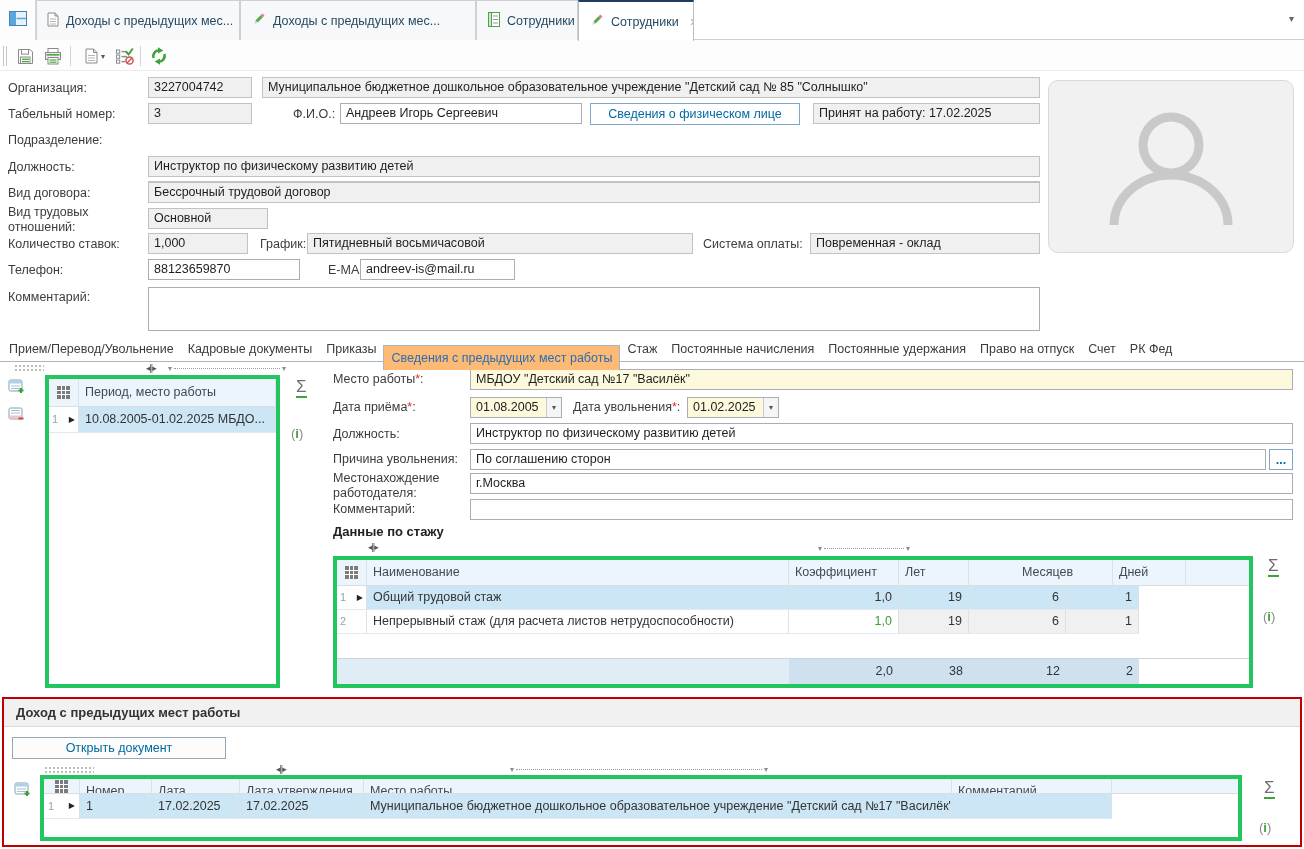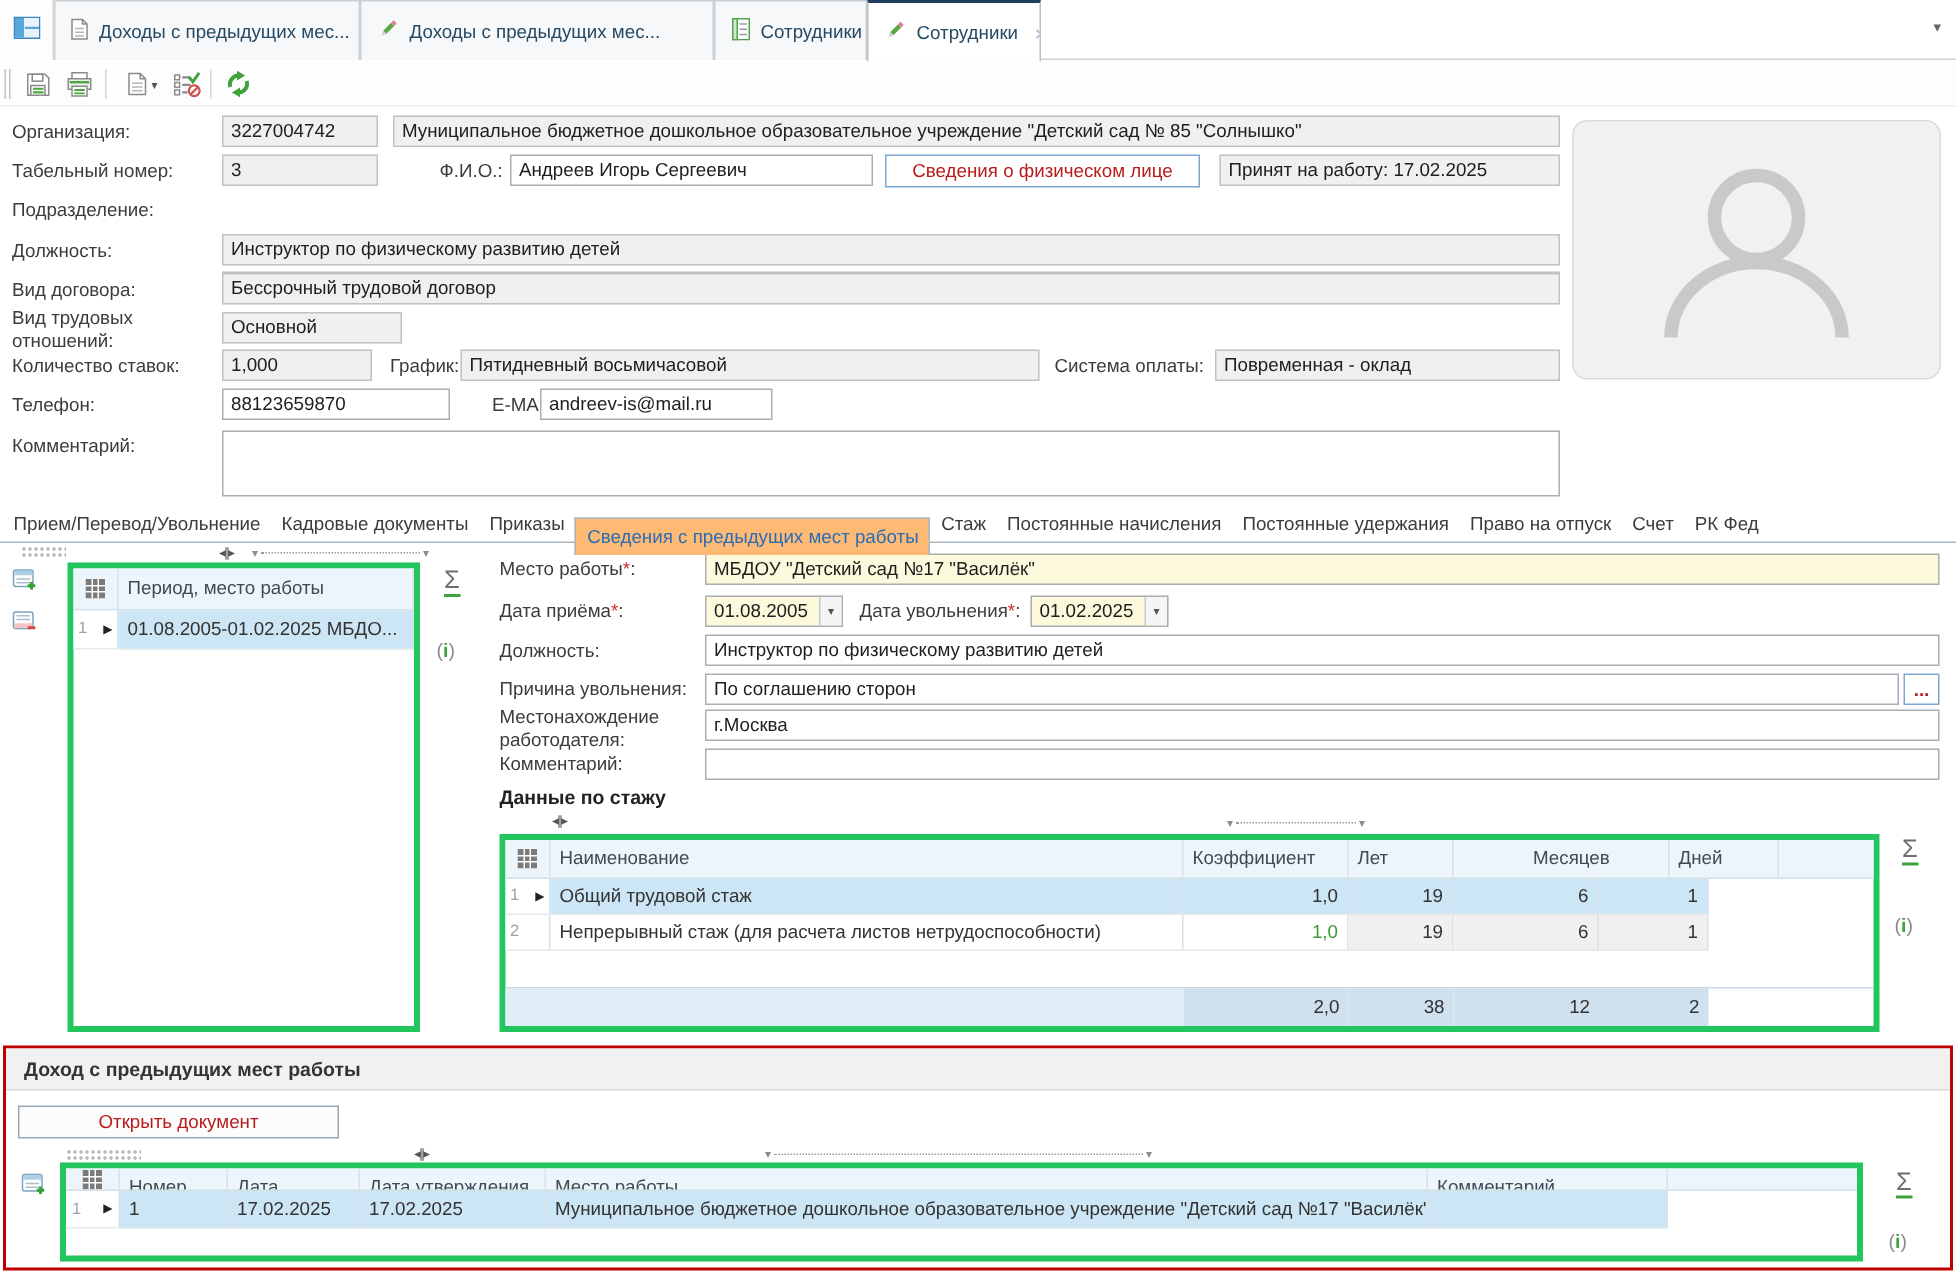--- a/index.html
+++ b/index.html
@@ -30,21 +30,21 @@
   .tgrip { position:absolute; left:3px; top:5px; width:4px; height:20px;
            border-left:1px solid #c4c4c4; border-right:1px solid #c4c4c4; }
 
   
   .lbl { position:absolute; color:#3c3c3c; line-height:15px; }
   .fld { position:absolute; height:21px; line-height:19px; border:1px solid #abadb3; background:#fff;
          padding:0 5px; white-space:nowrap; overflow:hidden; color:#1e1e1e; }
   .fld.ro { background:#f0f0f0; border-color:#c2c2c2; }
   .fld.req { background:#fdf9dc; }
   .btn { position:absolute; display:flex; align-items:center; justify-content:center;
-         border:1px solid #7da7cf; background:#fff; color:#b91c1c; }
+         border:1px solid #7da7cf; background:#fff; color:#0369a1; }
   .combo { padding-right:18px; }
   .combo .arrow { position:absolute; right:0; top:0; width:15px; height:19px;
                   border-left:1px solid #c8c8c8; background:#f5f5f5; color:#555; font-size:8px;
                   display:flex; align-items:center; justify-content:center; }
   .star { color:#d03030; }
   .photo { position:absolute; left:1048px; top:80px; width:246px; height:173px; background:#f1f1f1;
            border:1px solid #d9d9d9; border-radius:10px; display:flex; align-items:center; justify-content:center; }
 
   
   .tabs2 { position:absolute; left:2px; top:337px; height:24px; display:flex; align-items:center; z-index:2; }
@@ -305,21 +305,21 @@
             <path d="M0 4.5 h13 M0 8.5 h13 M4.5 0 v13 M8.5 0 v13" stroke="#fff" stroke-width="1"></path>
           </svg>
       </div>
       <div class="hc" style="flex:1;">Период, место работы</div>
     </div>
     <div class="g-row" style="height:26px;line-height:25px;">
       <div class="c numcol" style="width:30px;padding:0 3px;">
         <span>1</span>
         <span class="marker">▶</span>
       </div>
-      <div class="c sel" style="flex:1;">01.08.2005-01.02.2025  МБДО...</div>
+      <div class="c sel" style="flex:1;">10.08.2005-01.02.2025  МБДО...</div>
     </div>
     <div class="fillrow"></div>
   </div>
 
   <div class="sigma" style="left:296px;top:378px;"><span>Σ</span></div>
   <div class="info" style="left:291px;top:426px;"><span>(</span><span class="i">i</span><span>)</span></div>
 
   <div class="lbl" style="left:333px;top:372px;"><span>Место работы</span><span class="star">*</span><span>:</span></div>
   <div class="fld req" style="left:470px;top:369px;width:823px;">МБДОУ "Детский сад №17 "Василёк"</div>
 

